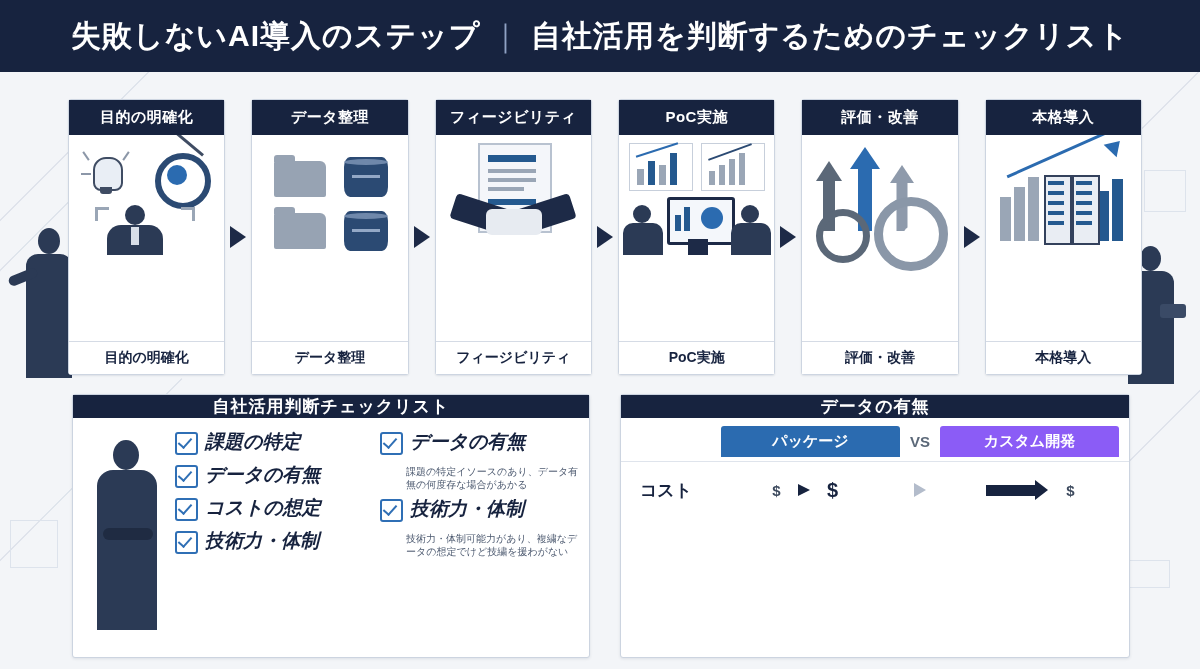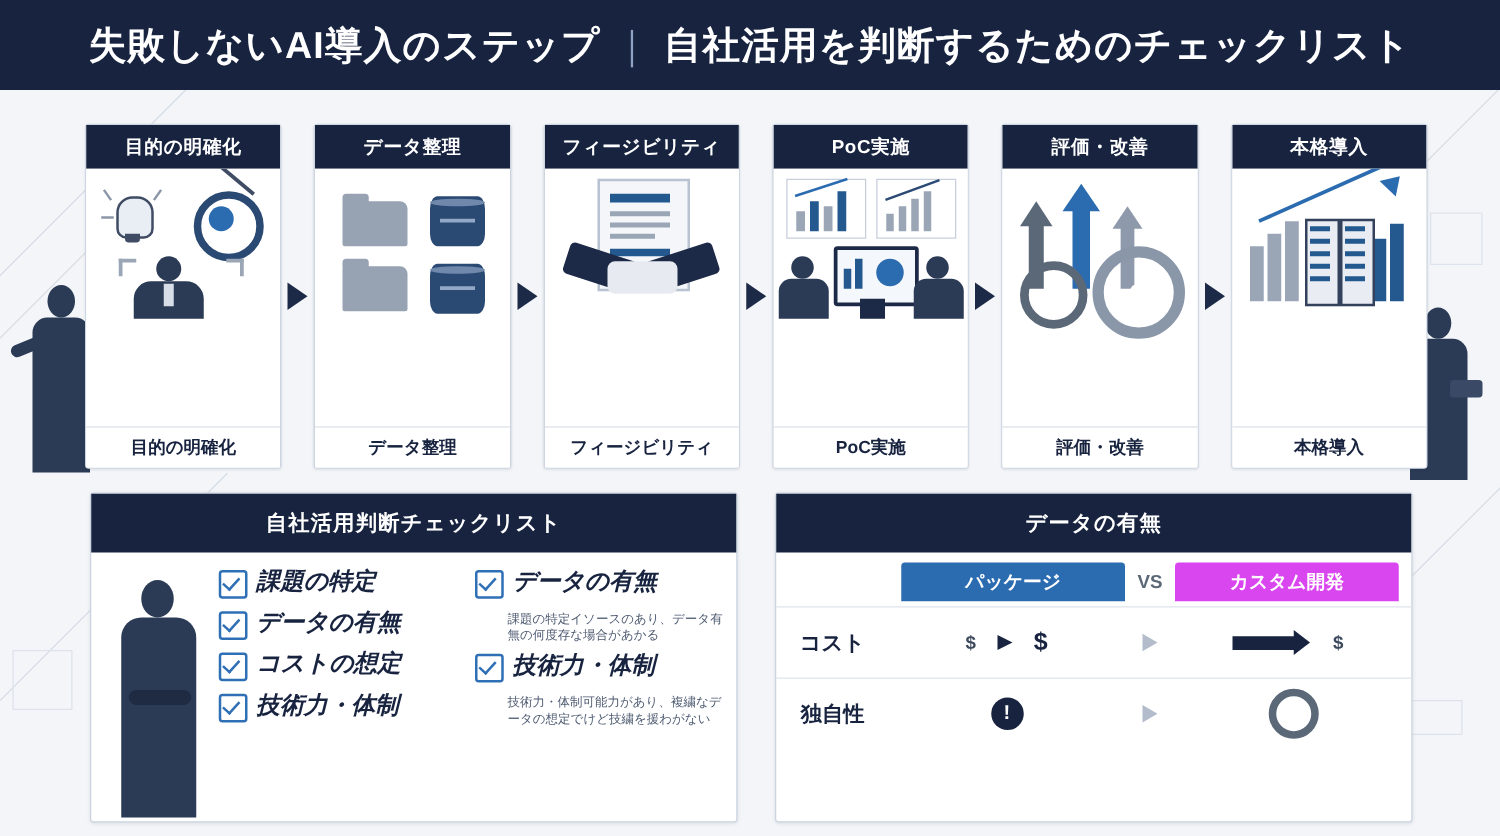--- a/index.html
+++ b/index.html
@@ -61,21 +61,21 @@
   .cyl{position:absolute;background:#2b4a73;border-radius:6px/10px;}
   .cyl:before{content:"";position:absolute;left:0;right:0;top:2px;height:6px;background:#6f88ab;border-radius:50%;}
   .gear{position:absolute;border-radius:50%;border:7px solid #5b6878;}
   .gear:after{content:"";position:absolute;left:50%;top:50%;width:26%;height:26%;transform:translate(-50%,-50%);background:#fff;border-radius:50%;}
   .uarrow{position:absolute;}
   .uarrow .stem{position:absolute;left:50%;transform:translateX(-50%);bottom:0;}
   .uarrow .tip{position:absolute;left:50%;transform:translateX(-50%);top:0;width:0;height:0;}
   
   .panel{position:absolute;background:#fff;border:1px solid #ccd4e0;border-radius:3px;box-shadow:0 1px 3px rgba(20,35,65,.10);}
   .panel .ptitle{
-    background:#17233f;color:#fff;font-size:17px;font-weight:bold;text-align:center;padding:12px 0;letter-spacing:1px;
+    background:#17233f;color:#fff;font-size:17px;font-weight:bold;text-align:center;padding:0 0;letter-spacing:1px;
   }
   
   #checklist-panel{left:72px;top:394px;width:516px;height:262px;}
   .check-body{display:flex;padding:14px 10px 10px 10px;height:calc(100% - 38px);box-sizing:border-box;}
   .check-sil{width:92px;position:relative;}
   .check-cols{flex:1;display:flex;gap:6px;}
   .ccol{flex:1;}
   .citem{display:flex;align-items:flex-start;margin-bottom:10px;font-style:italic;}
   .cbox{
     width:19px;height:19px;border:2px solid #2f6fb5;border-radius:3px;margin-right:7px;flex:0 0 19px;
@@ -88,21 +88,21 @@
   .clabel{font-size:19px;font-weight:bold;color:#17233f;line-height:20px;white-space:nowrap;}
   .cnote{font-size:10px;color:#4d5a70;line-height:13px;margin:2px 0 8px 26px;}
   
   #compare-panel{left:620px;top:394px;width:508px;height:262px;}
   .cmp-head{display:flex;align-items:center;padding:8px 10px 4px 10px;}
   .cmp-head .spacer{width:90px;}
   .cmp-tab{
     flex:1;background:#2b6bb0;color:#fff;text-align:center;font-size:15px;font-weight:bold;
     padding:6px 0;border-radius:3px 3px 0 0;white-space:nowrap;
   }
-  .cmp-tab.dark{background:#d946ef;}
+  .cmp-tab.dark{background:#8b5cf6;}
   .cmp-vs{width:40px;text-align:center;color:#5b6878;font-weight:bold;font-size:15px;}
   .cmp-row{display:flex;align-items:center;border-top:1px solid #dfe4ec;height:56px;}
   .cmp-label{
     width:90px;text-align:center;font-size:17px;font-weight:bold;color:#17233f;
   }
   .cmp-cell{flex:1;display:flex;align-items:center;justify-content:center;gap:8px;height:100%;}
   .cmp-mid{width:40px;display:flex;align-items:center;justify-content:center;}
   .midarrow{width:0;height:0;border-top:7px solid transparent;border-bottom:7px solid transparent;border-left:12px solid #b3bccb;}
   .coin{
     width:26px;height:26px;border-radius:50%;border:2px solid #4a5costume;box-sizing:border-box;
@@ -382,25 +382,13 @@
     <div class="cmp-mid">
         <div class="midarrow"></div>
       </div>
     <div class="cmp-cell">
       <div class="darkarrow"></div>
       <div class="coin" style="margin-left:14px;">$</div>
     </div>
   </div>
 
 
-  <div class="cmp-row">
-    <div class="cmp-label">独自性</div>
-    <div class="cmp-cell">
-      <div class="excl">!</div>
-    </div>
-    <div class="cmp-mid">
-        <div class="midarrow"></div>
-      </div>
-    <div class="cmp-cell">
-      <div class="gear" style="position:relative;width:28px;height:28px;border-width:6px;border-color:#5b6878;"></div>
-    </div>
-  </div>
 </div>
 
 </body></html>

